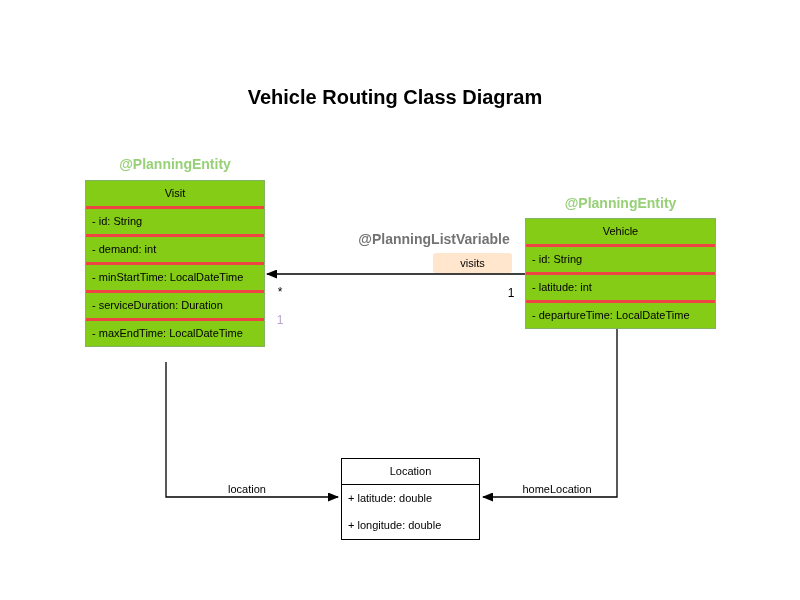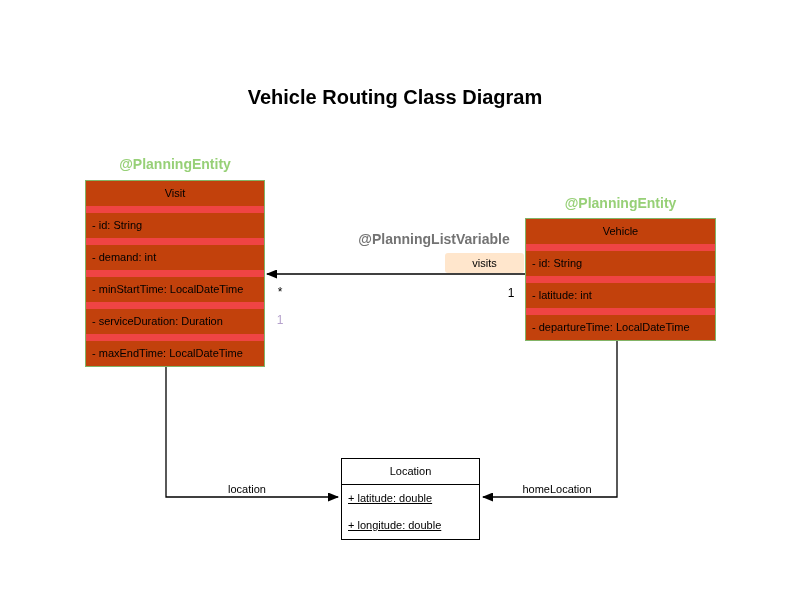--- a/index.html
+++ b/index.html
@@ -10,33 +10,33 @@
   .diagram-title {
     position:absolute; left:0; top:86px; width:790px;
     text-align:center; font-size:20px; font-weight:bold; color:#000000;
   }
   .annotation {
     position:absolute; text-align:center; font-size:14px; font-weight:bold;
   }
   .annotation.green { color:#97d077; }
   .annotation.orange { color:#737373; }
   .uml-class { position:absolute; box-sizing:border-box; font-size:11px; color:#000000; }
-  .uml-class.entity { background:#c2410c; border:1px solid #82b366; }
+  .uml-class.entity { background:#84cc16; border:1px solid #82b366; }
   .uml-class.plain  { background:#ffffff; border:1px solid #000000; }
   .uml-title { height:25px; line-height:25px; text-align:center; }
   .uml-attr  { height:25px; line-height:25px; padding-left:6px; }
-  .entity .uml-attr { border-top:7px solid #ef4444; }
-  .plain .uml-attr { height:27px; line-height:27px;text-decoration:underline; }
+  .entity .uml-attr { border-top:3px solid #ef4444; }
+  .plain .uml-attr { height:27px; line-height:27px; }
   .plain .uml-attr.first { border-top:1px solid #000000; }
   .connectors { position:absolute; left:0; top:0; width:800px; height:600px; }
   .edge-label {
     position:absolute; font-size:11px; color:#000000; text-align:center;
   }
   .visits-chip {
-    position:absolute; left:445px; top:253px; width:79px; height:20px;
+    position:absolute; left:433px; top:253px; width:79px; height:20px;
     background:#ffe6cc; border-radius:3px; text-align:center;
     font-size:11px; line-height:20px; color:#000000;
   }
   .mult { position:absolute; width:20px; text-align:center; font-size:12px; color:#000000; }
   .mult.purple { color:#b5a1cc; }
 </style>
 </head>
 <body>
 
 <div class="canvas">

